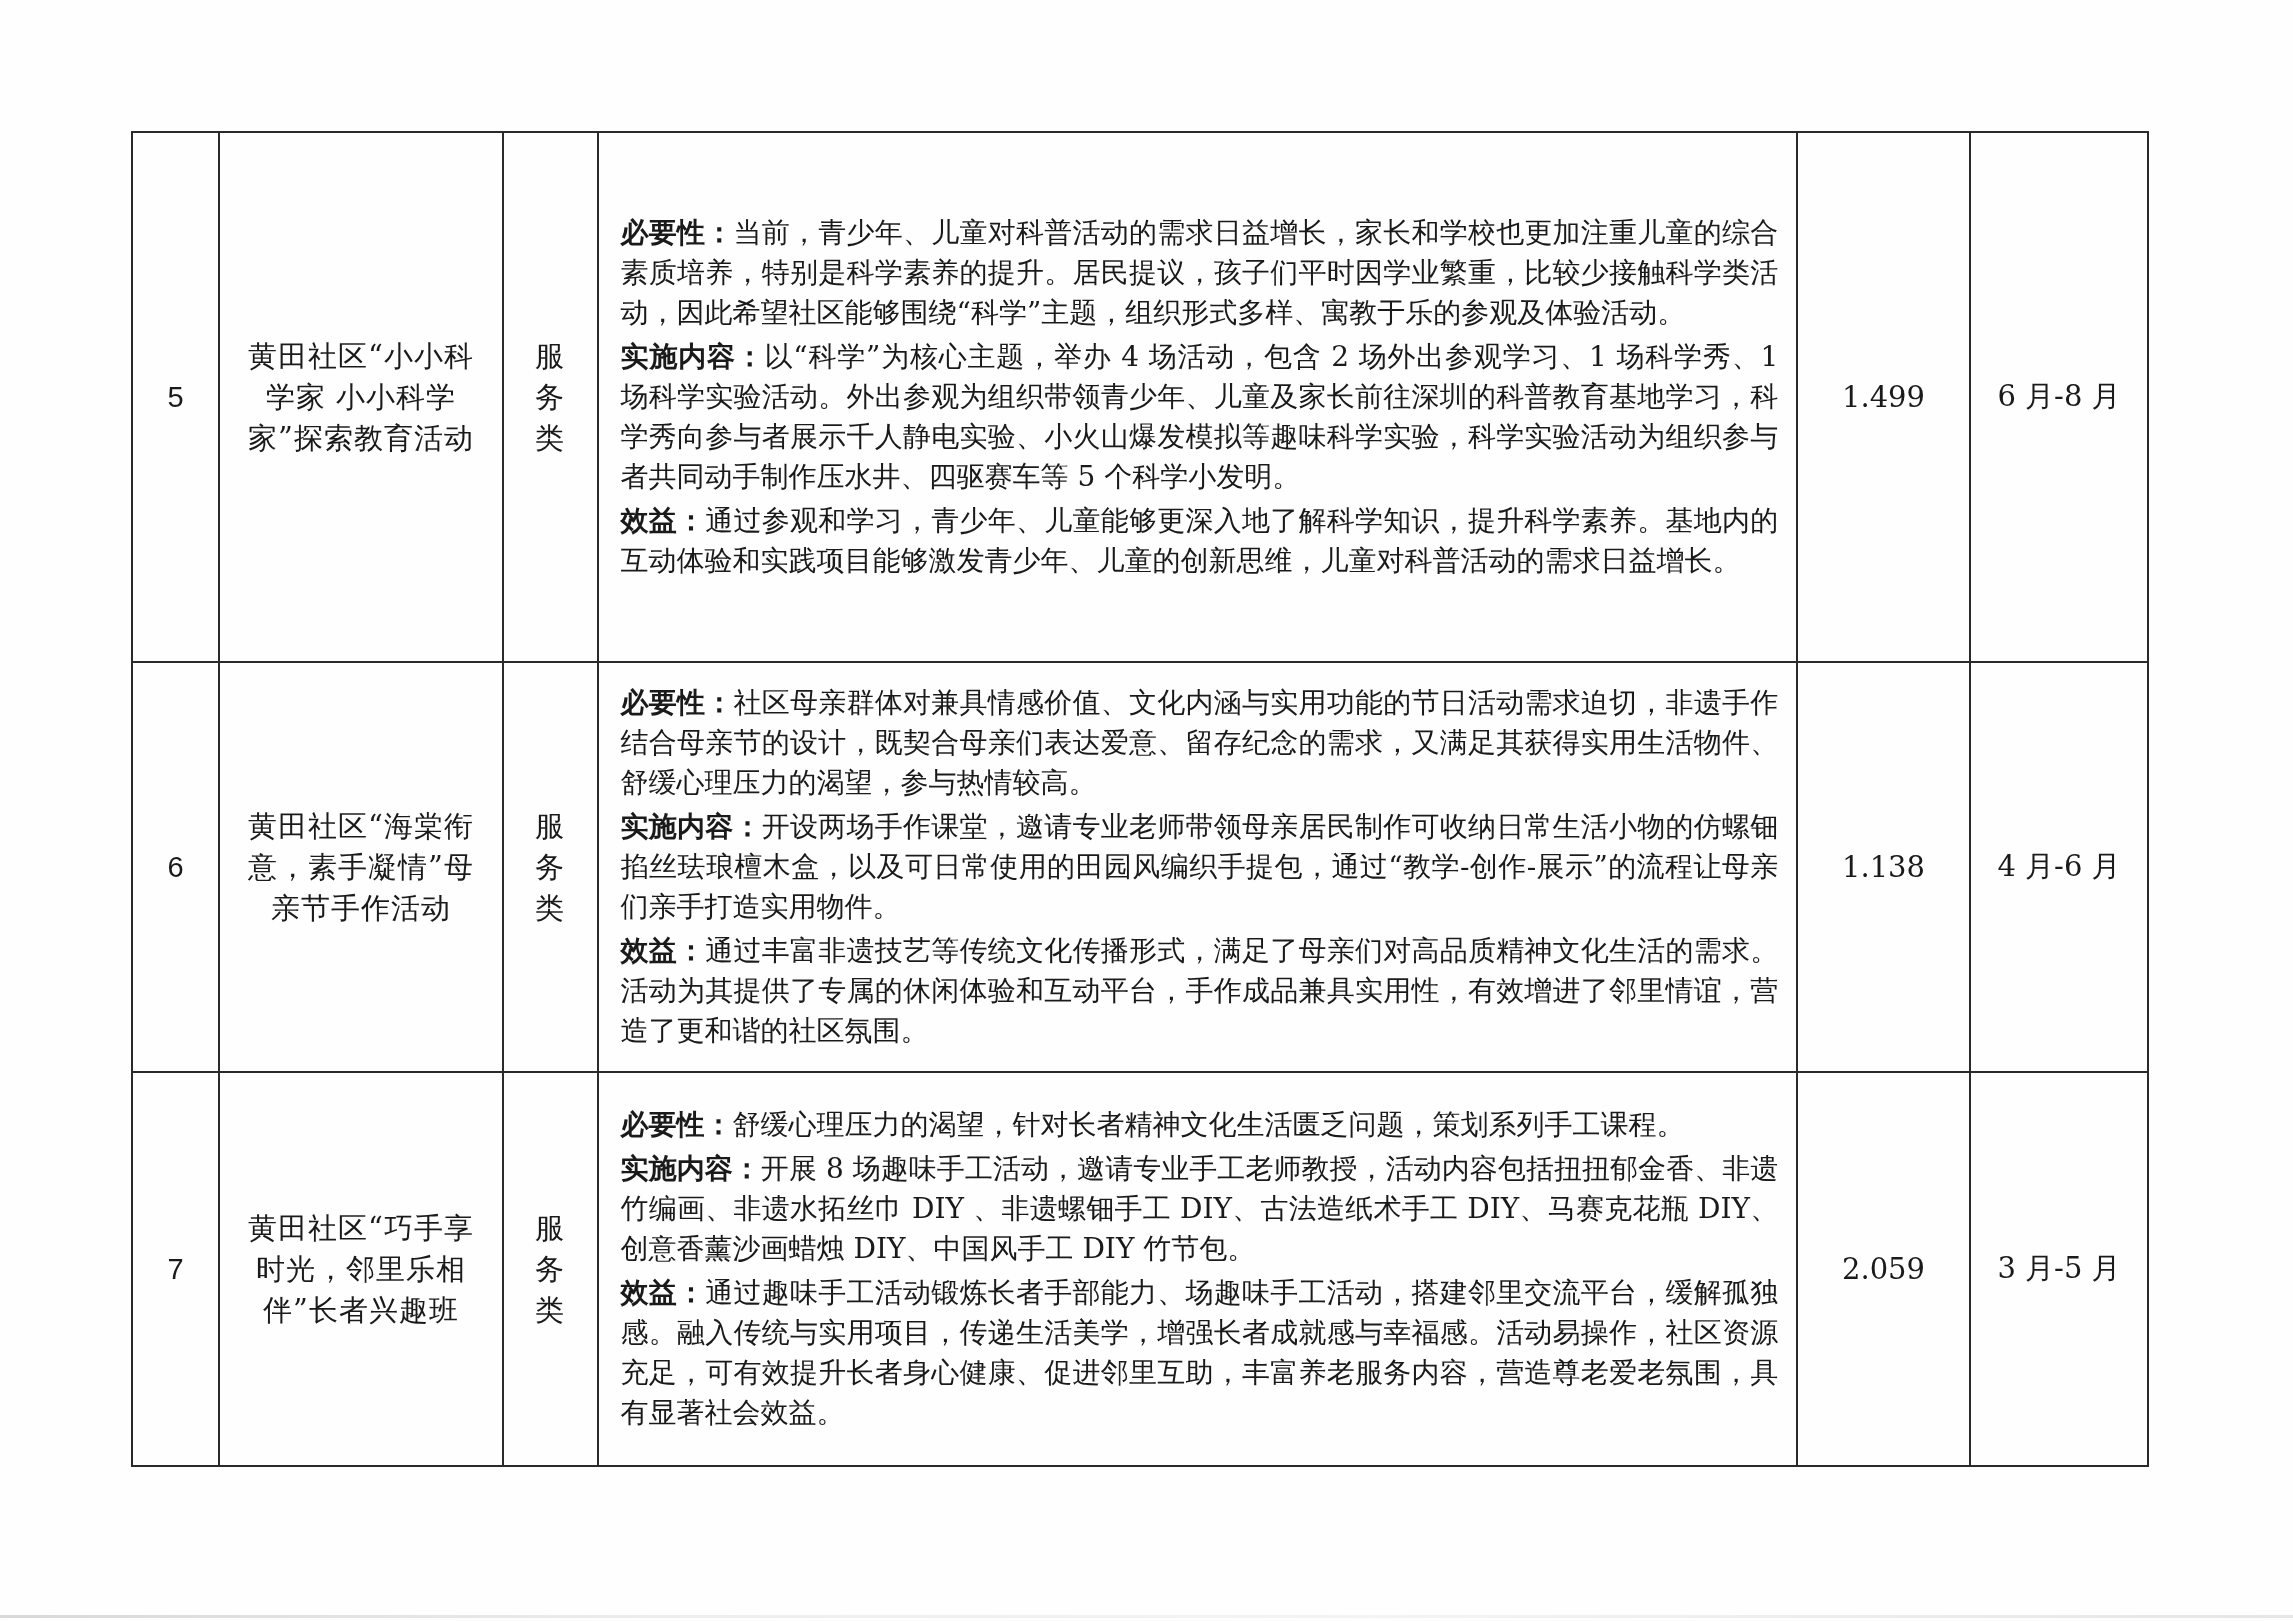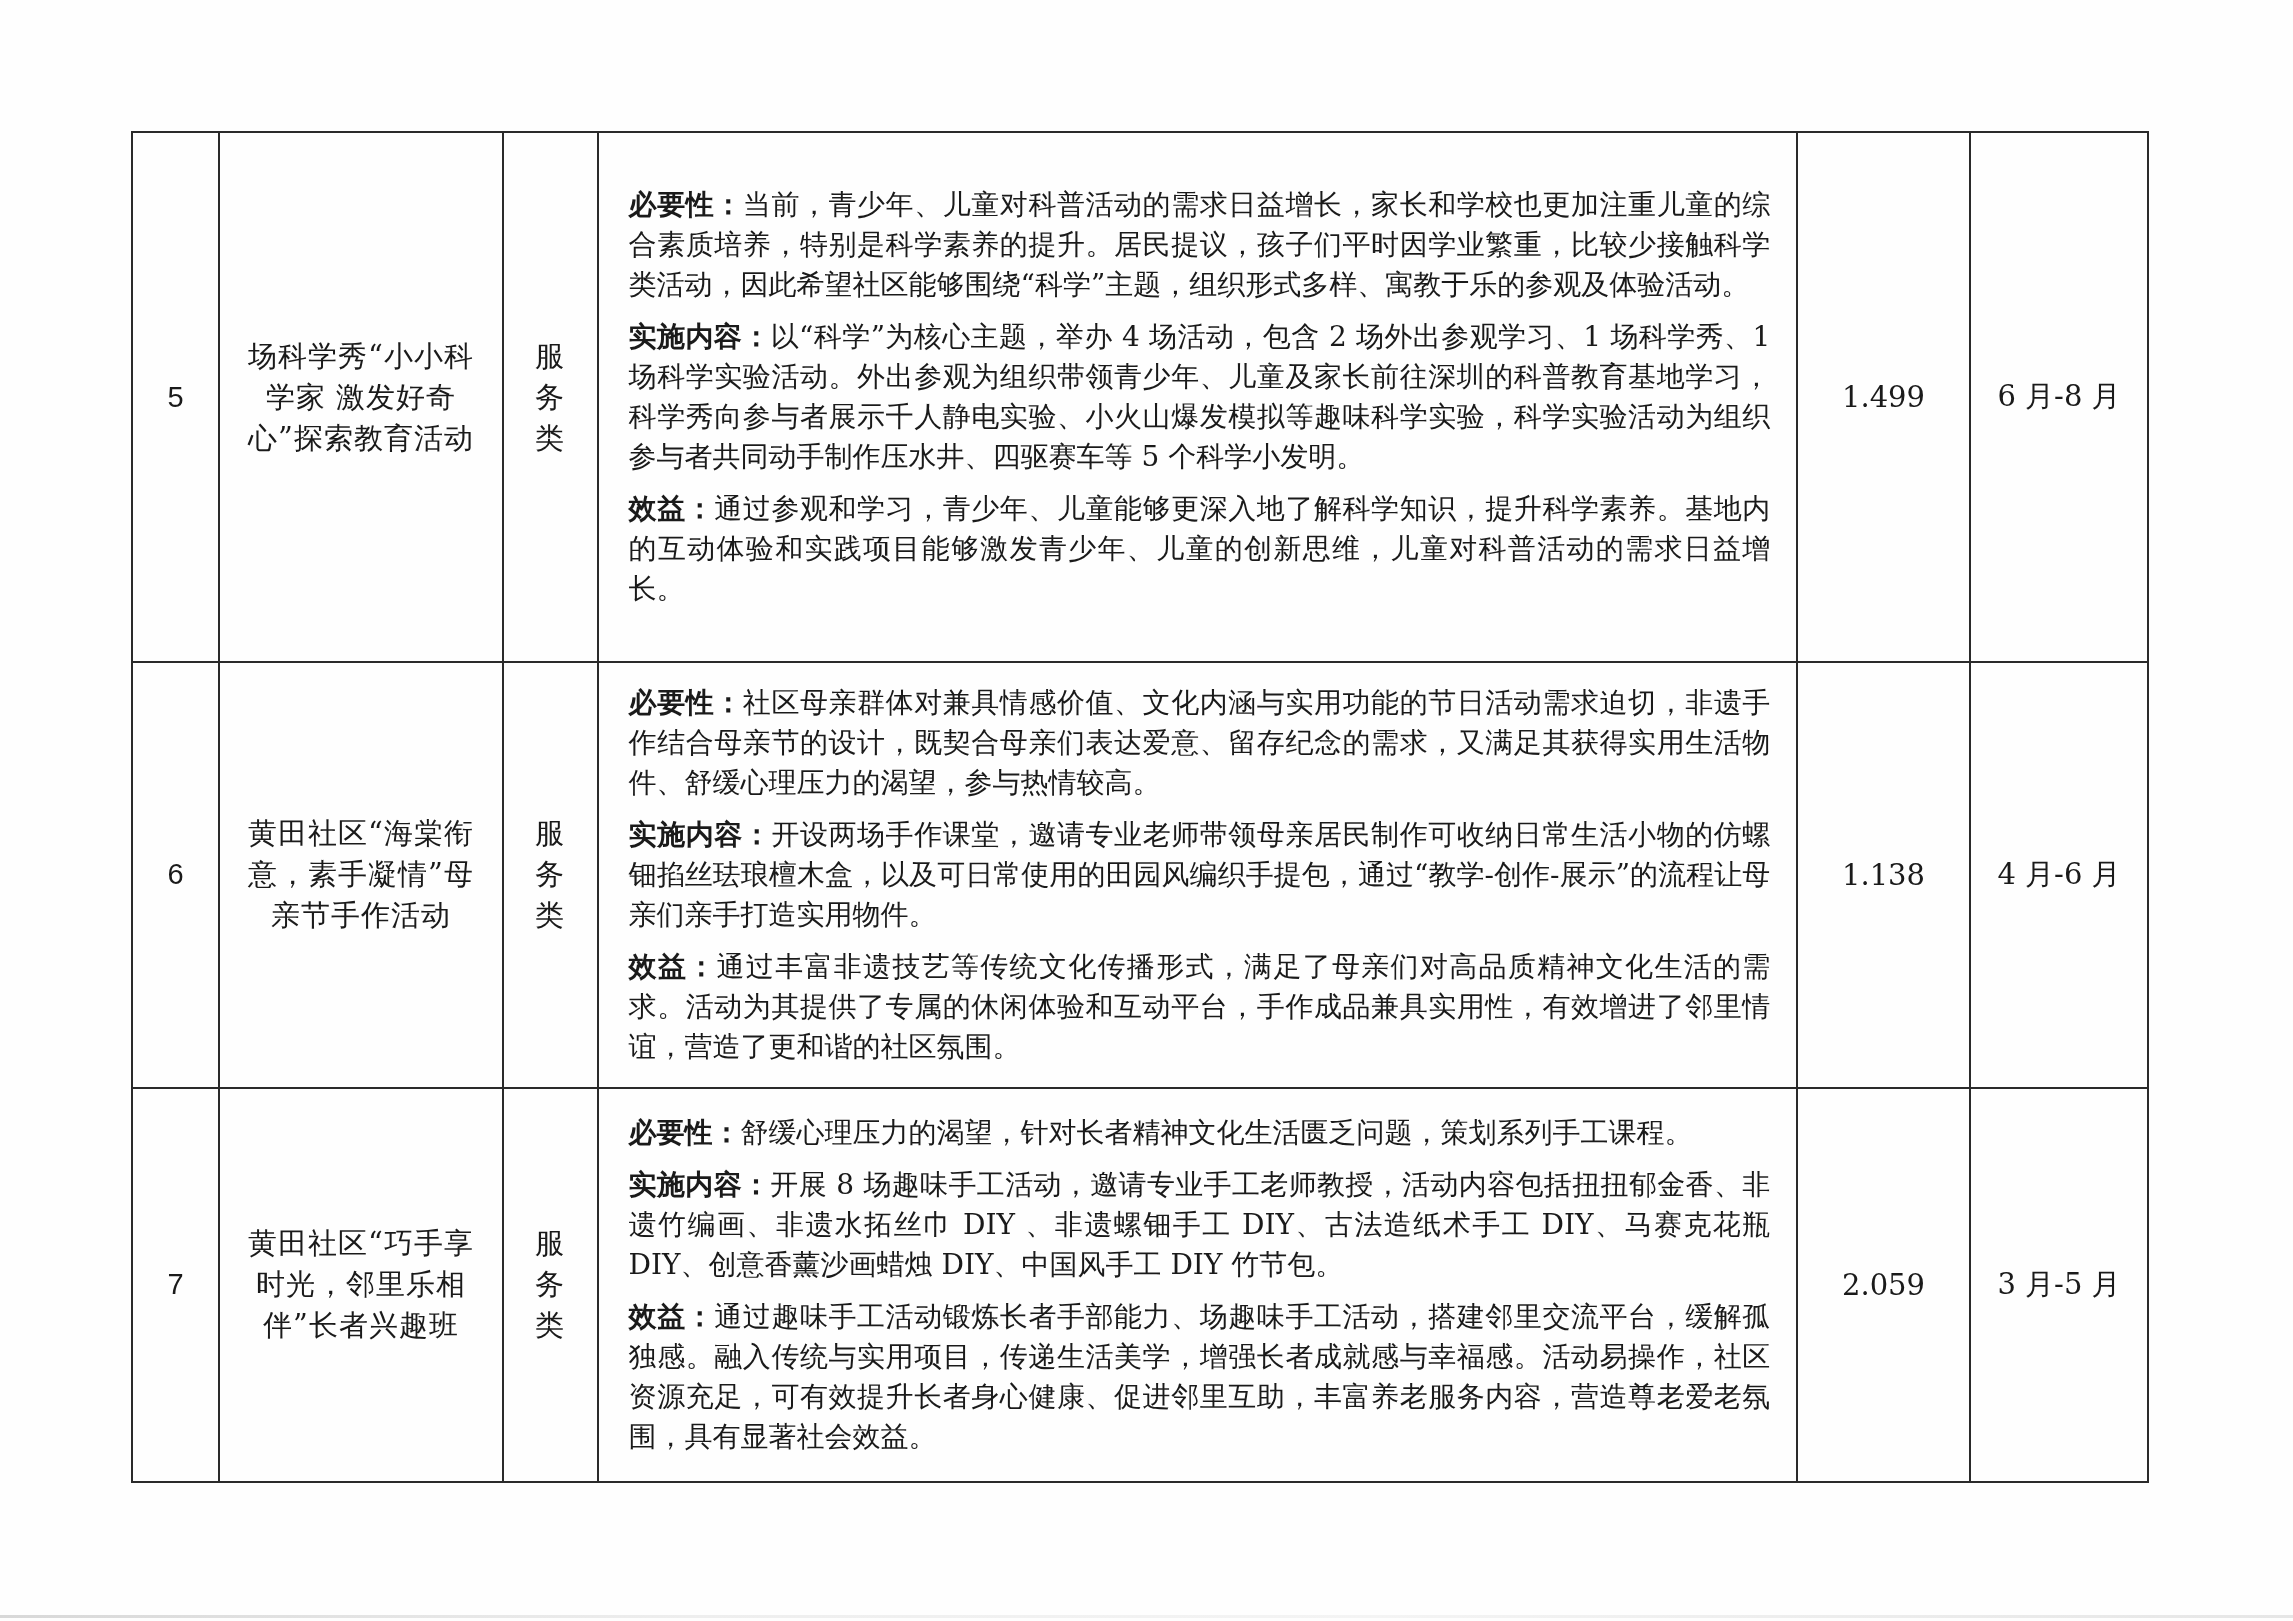--- a/index.html
+++ b/index.html
@@ -9,21 +9,21 @@
   table.plan { position: absolute; left: 131px; top: 131px; border-collapse: collapse; table-layout: fixed;
                width: 2017px; }
   table.plan td { border: 2px solid #2a2a2a; vertical-align: middle; padding: 0; }
   col.c-no { width: 87px; } col.c-name { width: 284px; } col.c-type { width: 95px; }
   col.c-desc { width: 1199px; } col.c-amt { width: 173px; } col.c-period { width: 178px; }
   tr.r5 { height: 530px; } tr.r6 { height: 410px; } tr.r7 { height: 394px; }
   .no { text-align: center; font-size: 29px; font-family: "Liberation Sans", "DejaVu Sans", sans-serif; }
   .name { text-align: center; font-size: 29px; line-height: 41px; padding: 0 13.7px !important; letter-spacing: 1px; }
   .type { text-align: center; font-size: 29px; line-height: 41px; padding: 0 22px !important; letter-spacing: 2px; }
   .desc { padding: 7.8px 13.7px 7.8px 17.6px !important; font-size: 28px; line-height: 40px; text-align: justify; vertical-align: middle; }
-  .desc p { margin: 12px; }
+  .desc p { margin: 4px; }
   .desc b { font-weight: bold; }
   .amt, .period { text-align: center; font-size: 29px; font-family: "DejaVu Serif", serif; }
   .scanline { position: absolute; left: 0; top: 1615px; width: 2294px; height: 2.9px;
               background: linear-gradient(90deg, #d8d8d8, #eeeeee 30%, #f4f4f4 60%, #e6e6e6); }
 </style>
 </head>
 <body>
 
 <div class="page">
   <table class="plan">
@@ -31,21 +31,21 @@
       <col class="c-no">
         <col class="c-name">
         <col class="c-type">
         <col class="c-desc">
         <col class="c-amt">
         <col class="c-period">
     </colgroup>
     <tbody>
       <tr class="r5">
         <td class="no">5</td>
-        <td class="name">场科学秀“小小科学家 激发好奇心”探索教育活动</td>
+        <td class="name">黄田社区“小小科学家 小小科学家”探索教育活动</td>
         <td class="type">服务类</td>
         <td class="desc">
           <p><b>必要性：</b><span>当前，青少年、儿童对科普活动的需求日益增长，家长和学校也更加注重儿童的综合素质培养，特别是科学素养的提升。居民提议，孩子们平时因学业繁重，比较少接触科学类活动，因此希望社区能够围绕“科学”主题，组织形式多样、寓教于乐的参观及体验活动。</span></p>
           <p><b>实施内容：</b><span>以“科学”为核心主题，举办 4 场活动，包含 2 场外出参观学习、1 场科学秀、1 场科学实验活动。外出参观为组织带领青少年、儿童及家长前往深圳的科普教育基地学习，科学秀向参与者展示千人静电实验、小火山爆发模拟等趣味科学实验，科学实验活动为组织参与者共同动手制作压水井、四驱赛车等 5 个科学小发明。</span></p>
           <p><b>效益：</b><span>通过参观和学习，青少年、儿童能够更深入地了解科学知识，提升科学素养。基地内的互动体验和实践项目能够激发青少年、儿童的创新思维，儿童对科普活动的需求日益增长。</span></p>
         </td>
         <td class="amt">1.499</td>
         <td class="period">6 月-8 月</td>
       </tr>
       <tr class="r6">

